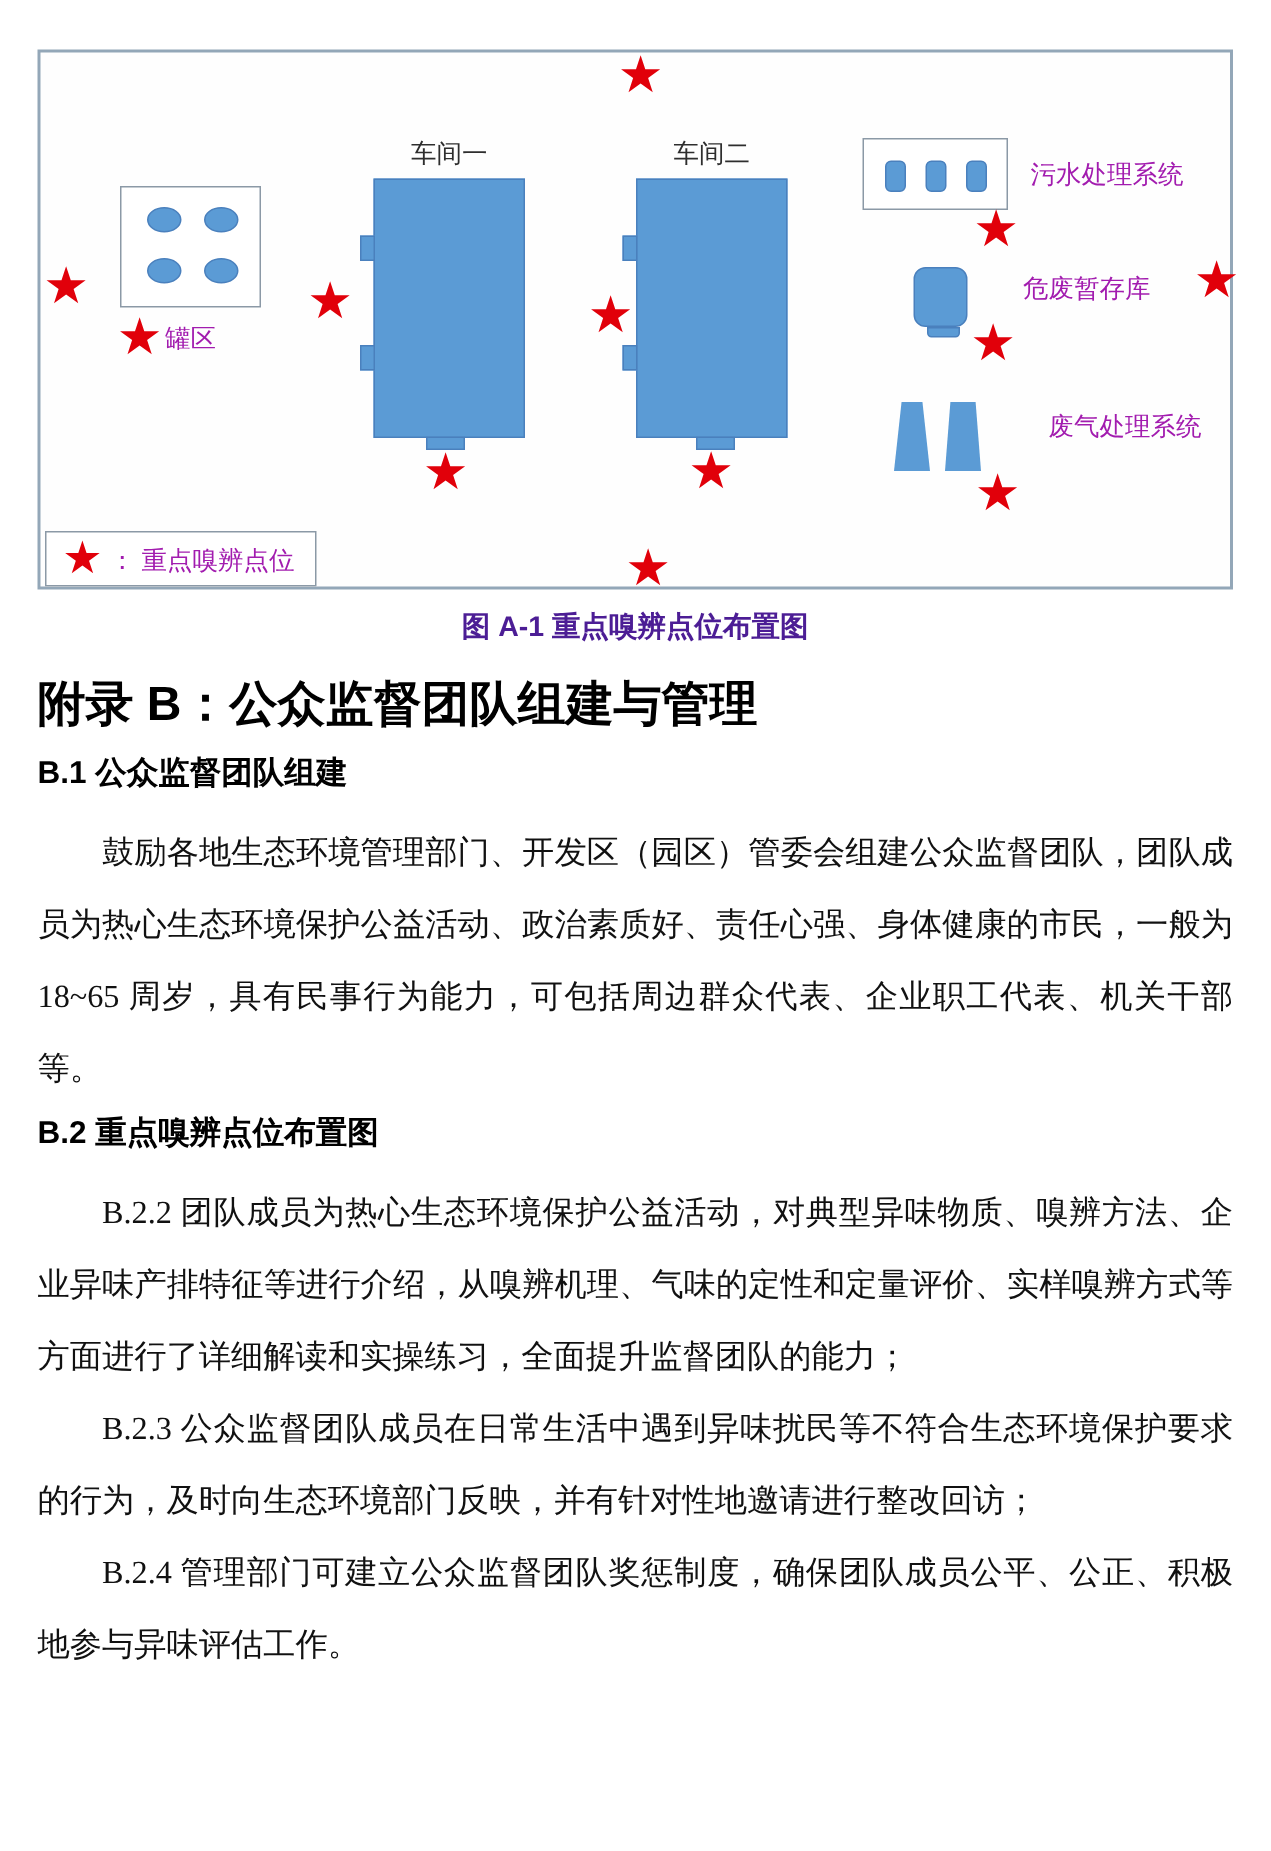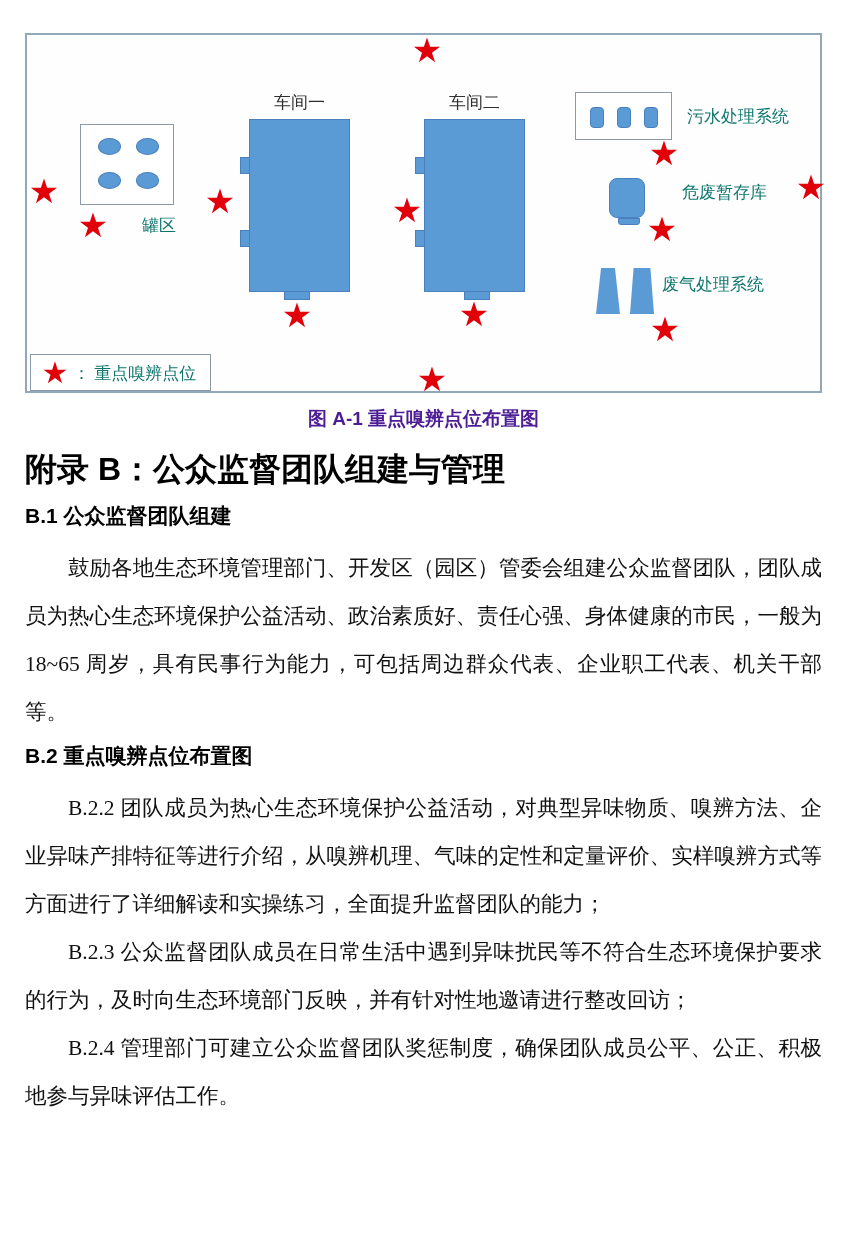--- a/index.html
+++ b/index.html
@@ -14,21 +14,21 @@
     position:absolute; left:25px; top:33px; width:797px; height:360px;
     border:2px solid #93a7b8; background:#fefefe; box-sizing:border-box;
   }
   .shape   { position:absolute; background:#5b9bd5; border:1px solid #4a80bd; box-sizing:border-box; }
   .whitebox{ position:absolute; background:#fff; border:1px solid #8b99a6; box-sizing:border-box; }
   .star {
     position:absolute; color:#e1000a; font-size:34px; line-height:1;
     transform:translate(-50%,-50%); font-family:"DejaVu Sans", sans-serif;
   }
   .fig-label {
-    position:absolute; font-size:17px; color:#0f766e; white-space:nowrap;
+    position:absolute; font-size:17px; color:#a21caf; white-space:nowrap;
     font-family:"Liberation Serif", serif; line-height:20px;
   }
   .ws-label { position:absolute; width:101px; text-align:center; font-size:17px; color:#2e2e2e; white-space:nowrap; }
   .tank-dot { position:absolute; width:23px; height:17px; border-radius:50%; background:#5b9bd5; border:1px solid #4a80bd; box-sizing:border-box; }
   .ww-unit  { position:absolute; width:14px; height:21px; border-radius:4px; background:#5b9bd5; border:1px solid #4a80bd; box-sizing:border-box; }
   .chimney  { position:absolute; background:#5b9bd5; }
   .legend   { position:absolute; left:3px; top:319px; width:181px; height:37px; background:#fff; border:1px solid #8b99a6; box-sizing:border-box; }
   .legend .star { left:24px; top:18px; font-size:30px; }
   .legend .fig-label { left:42px; top:9px; font-size:17px; }
 
@@ -59,21 +59,21 @@
 
   <div class="figure">
 
     <div class="whitebox" style="left:53px; top:89px; width:94px; height:81px;">
       <div class="tank-dot" style="left:17px; top:13px;"></div>
       <div class="tank-dot" style="left:55px; top:13px;"></div>
       <div class="tank-dot" style="left:17px; top:47px;"></div>
       <div class="tank-dot" style="left:55px; top:47px;"></div>
     </div>
     <div class="star" style="left:66px; top:190px;">★</div>
-    <div class="fig-label" style="left:83px; top:181px;margin-left:32px;">罐区</div>
+    <div class="fig-label" style="left:83px; top:181px;">罐区</div>
 
     <div class="ws-label" style="left:222px; top:56px;">车间一</div>
     <div class="shape" style="left:222px; top:84px; width:101px; height:173px;"></div>
     <div class="shape" style="left:213px; top:122px; width:10px; height:17px;"></div>
     <div class="shape" style="left:213px; top:195px; width:10px; height:17px;"></div>
     <div class="shape" style="left:257px; top:256px; width:26px; height:9px;"></div>
 
     <div class="ws-label" style="left:397px; top:56px;">车间二</div>
     <div class="shape" style="left:397px; top:84px; width:101px; height:173px;"></div>
     <div class="shape" style="left:388px; top:122px; width:10px; height:17px;"></div>
@@ -86,21 +86,21 @@
       <div class="ww-unit" style="left:68px; top:14px;"></div>
     </div>
     <div class="fig-label" style="left:660px; top:72px;">污水处理系统</div>
 
     <div class="shape" style="left:582px; top:143px; width:36px; height:40px; border-radius:8px;"></div>
     <div class="shape" style="left:591px; top:183px; width:22px; height:7px; border-radius:0 0 3px 3px;"></div>
     <div class="fig-label" style="left:655px; top:148px;">危废暂存库</div>
 
     <div class="chimney" style="left:569px; top:233px; width:24px; height:46px; clip-path:polygon(21% 0%, 79% 0%, 100% 100%, 0% 100%);"></div>
     <div class="chimney" style="left:603px; top:233px; width:24px; height:46px; clip-path:polygon(15% 0%, 85% 0%, 100% 100%, 0% 100%);"></div>
-    <div class="fig-label" style="left:635px; top:240px;">废气处理系统</div>
+    <div class="fig-label" style="left:672px; top:240px;">废气处理系统</div>
 
     <div class="star" style="left:17px;  top:156px;">★</div>
     <div class="star" style="left:193px; top:166px;">★</div>
     <div class="star" style="left:270px; top:280px;">★</div>
     <div class="star" style="left:400px; top:15px;">★</div>
     <div class="star" style="left:380px; top:175px;">★</div>
     <div class="star" style="left:447px; top:279px;">★</div>
     <div class="star" style="left:637px; top:118px;">★</div>
     <div class="star" style="left:784px; top:152px;">★</div>
     <div class="star" style="left:635px; top:194px;">★</div>

